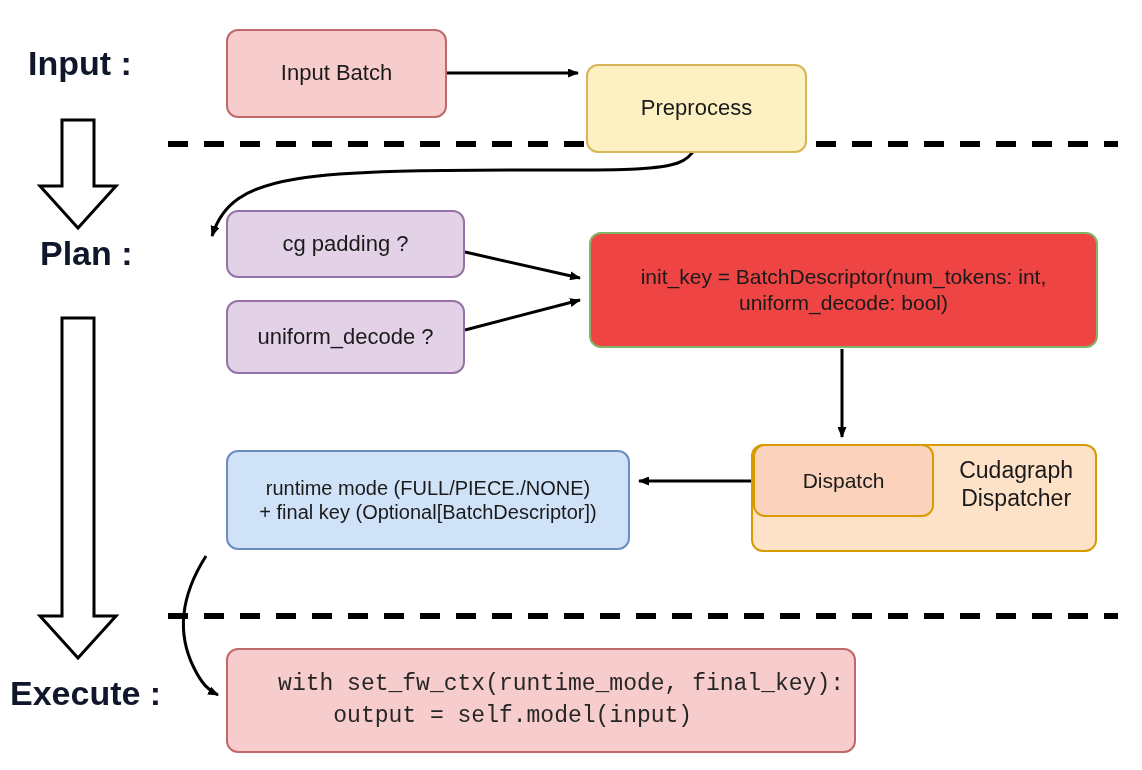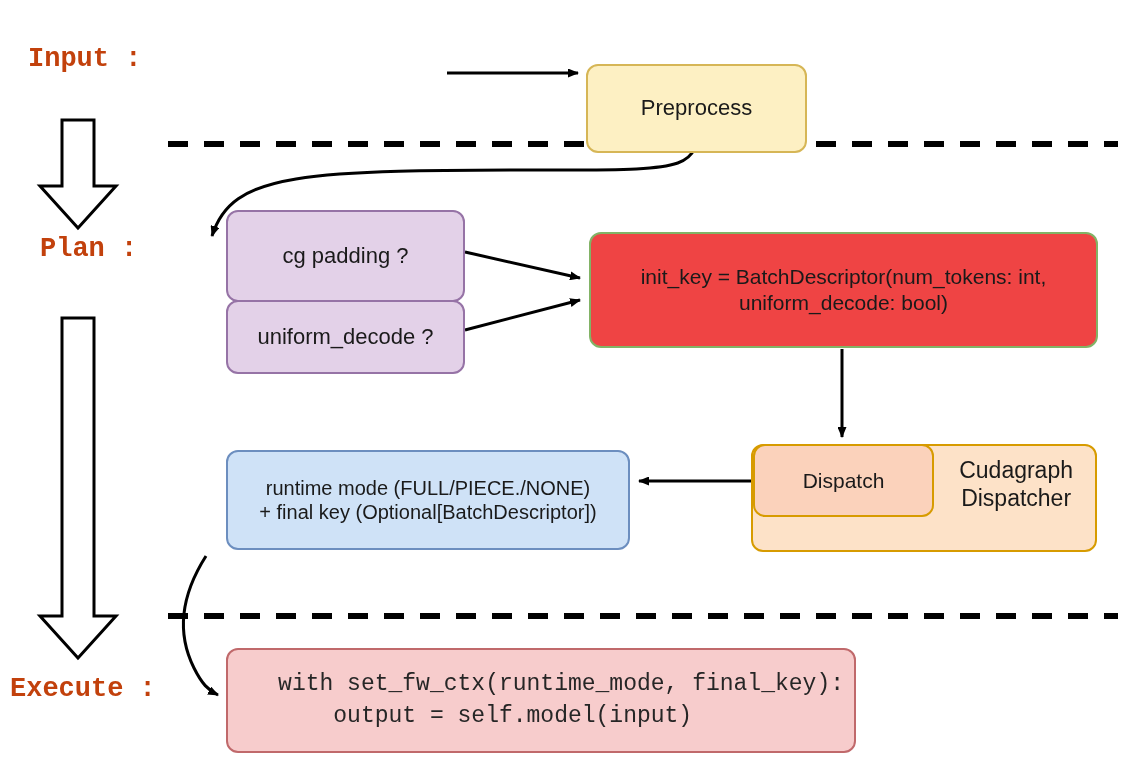--- a/index.html
+++ b/index.html
@@ -18,24 +18,24 @@
   svg.layer {
     position: absolute;
     left: 0;
     top: 0;
     width: 1142px;
     height: 770px;
     pointer-events: none;
   }
   .stage-label {
     position: absolute;
-    font-family: Liberation Mono, monospace;
+    font-family: Liberation Sans, sans-serif;
     font-weight: bold;
-    font-size: 27px;
-    color: #c2410c;
+    font-size: 34px;
+    color: #0f172a;
     white-space: nowrap;
   }
   .node {
     position: absolute;
     box-sizing: border-box;
     border-radius: 12px;
     display: flex;
     align-items: center;
     justify-content: center;
     text-align: center;
@@ -51,21 +51,21 @@
     text-align: left;
     font-family: "Liberation Mono", monospace;
     font-size: 23px;
     white-space: pre;
     line-height: 1.35;
     padding-left: 6px;
     color: #262626;
   }
   #n-input-batch  { left:226px; top:29px;  width:221px; height:89px;  background:#f7cccc; border:2px solid #c0696b; }
   #n-preprocess   { left:586px; top:29px;  width:221px; height:89px;  background:#fdf0c3; border:2px solid #d6b656;margin-top:35px; }
-  #n-cg-padding   { left:226px; top:210px; width:239px; height:92px;  background:#e3d1e8; border:2px solid #9673a6; }
+  #n-cg-padding   { left:226px; top:210px; width:239px; height:68px;  background:#e3d1e8; border:2px solid #9673a6; }
   #n-uniform-dec  { left:226px; top:300px; width:239px; height:74px;  background:#e3d1e8; border:2px solid #9673a6; }
   #n-init-key     { left:589px; top:232px; width:509px; height:116px; background:#ef4444; border:2px solid #82b366; font-size:21px; }
   #n-runtime-mode { left:226px; top:450px; width:404px; height:100px; background:#cfe2f7; border:2px solid #6c8ebf; font-size:20px; }
   #n-cudagraph    { left:751px; top:444px; width:346px; height:108px; background:#fde2c8; border:2px solid #d79b00;
                     align-items:flex-start; justify-content:flex-end; padding:10px 22px 0 0; font-size:23px; }
   #n-dispatch     { left:753px; top:444px; width:181px; height:73px;  background:#fbd2bb; border:2px solid #d79b00; font-size:21px; }
   #n-exec-code    { left:226px; top:648px; width:630px; height:105px; background:#f7cccc; border:2px solid #c0696b; }
   #lbl-input   { left:28px;  top:44px;  }
   #lbl-plan    { left:40px;  top:234px; }
   #lbl-execute { left:10px;  top:674px; }
@@ -100,20 +100,23 @@
 
     <line x1="752" y1="481" x2="639" y2="481" stroke="#000000" stroke-width="3" marker-end="url(#ah)"></line>
 
     <path d="M206,556 C178,600 178,636 194,668 C202,684 208,690 218,695" fill="none" stroke="#000000" stroke-width="3" marker-end="url(#ah)"></path>
   </svg>
 
   <div class="stage-label" id="lbl-input">Input :</div>
   <div class="stage-label" id="lbl-plan">Plan :</div>
   <div class="stage-label" id="lbl-execute">Execute :</div>
 
+  <div class="node" id="n-input-batch">
+    <span>Input Batch</span>
+  </div>
 
   <div class="node" id="n-preprocess">
     <span>Preprocess</span>
   </div>
 
   <div class="node" id="n-cg-padding">
     <span>cg padding ?</span>
   </div>
 
   <div class="node" id="n-uniform-dec">

